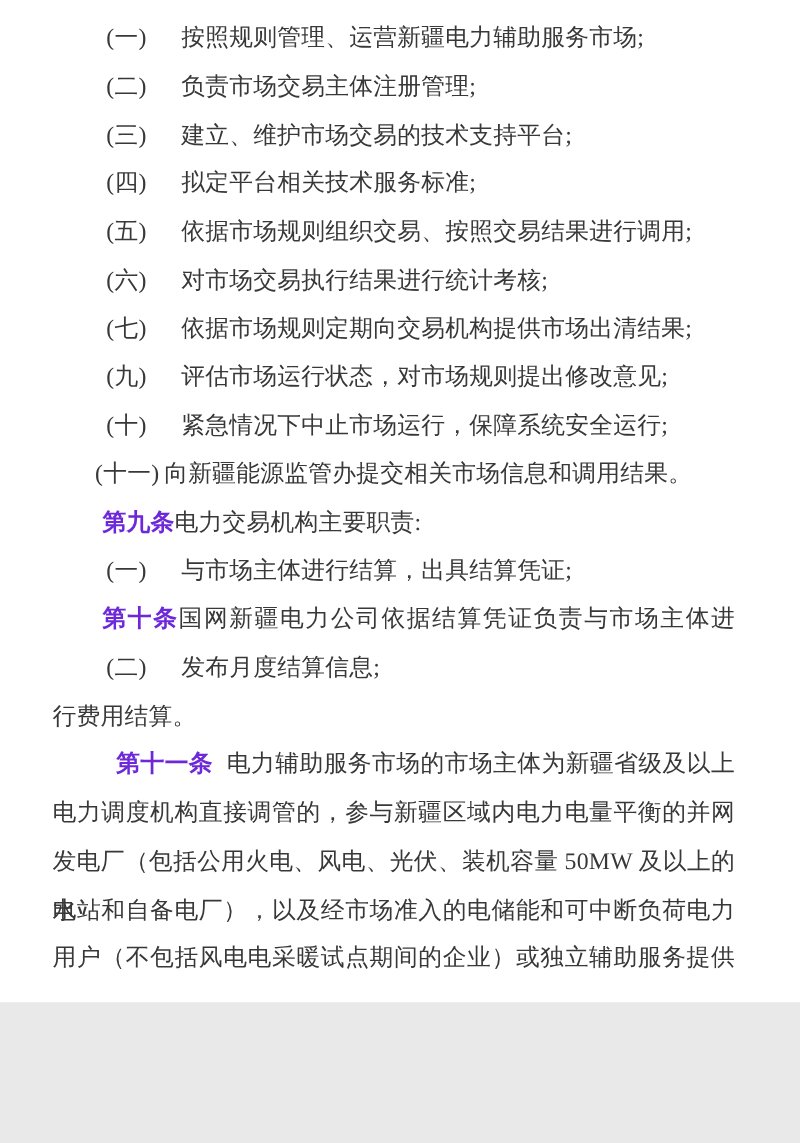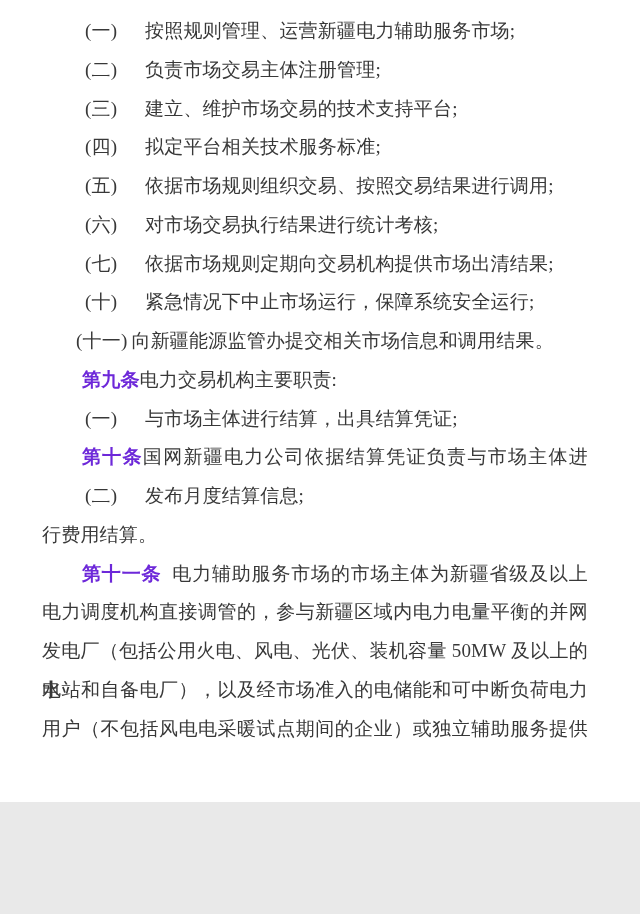--- a/index.html
+++ b/index.html
@@ -28,21 +28,21 @@
   }
   
   .line.list { padding-left: 43px; }
   .line.list .num { display: inline-block; width: 60px; }
   
   .line.list2 { padding-left: 34px; }
   .line.list2 .num { margin-right: 4px; }
   
   .line.art { padding-left: 40px; }
   .line.art .bold { font-weight: bold; color: #6d28d9; }
-  .line.art .bold.gap-after { margin-right: 11px; }
+  .line.art .bold.gap-after { margin-right: 11px; margin-left: 11px; }
   
   .line.cont { padding-left: 0; }
   
   .line.fill {
     white-space: normal;
     text-align: justify;
     text-align-last: justify;
     text-justify: inter-character;
   }
   .footer {
@@ -62,20 +62,21 @@
 <div class="page">
   <div class="body-text">
 
     <div class="line list"><span class="num">(一)</span><span class="txt">按照规则管理、运营新疆电力辅助服务市场;</span></div>
     <div class="line list"><span class="num">(二)</span><span class="txt">负责市场交易主体注册管理;</span></div>
     <div class="line list"><span class="num">(三)</span><span class="txt">建立、维护市场交易的技术支持平台;</span></div>
     <div class="line list"><span class="num">(四)</span><span class="txt">拟定平台相关技术服务标准;</span></div>
     <div class="line list"><span class="num">(五)</span><span class="txt">依据市场规则组织交易、按照交易结果进行调用;</span></div>
     <div class="line list"><span class="num">(六)</span><span class="txt">对市场交易执行结果进行统计考核;</span></div>
     <div class="line list"><span class="num">(七)</span><span class="txt">依据市场规则定期向交易机构提供市场出清结果;</span></div>
+    <div class="line list"><span class="num">(九)</span><span class="txt">评估市场运行状态，对市场规则提出修改意见;</span></div>
     <div class="line list"><span class="num">(十)</span><span class="txt">紧急情况下中止市场运行，保障系统安全运行;</span></div>
     <div class="line list2"><span class="num">(十一)</span><span class="txt">向新疆能源监管办提交相关市场信息和调用结果。</span></div>
 
     <div class="line art"><span class="bold">第九条</span><span class="txt">电力交易机构主要职责:</span></div>
 
     <div class="line list"><span class="num">(一)</span><span class="txt">与市场主体进行结算，出具结算凭证;</span></div>
     <div class="line art fill"><span class="bold">第十条</span><span class="txt">国网新疆电力公司依据结算凭证负责与市场主体进</span></div>
 
     <div class="line list"><span class="num">(二)</span><span class="txt">发布月度结算信息;</span></div>
     <div class="line cont"><span class="txt">行费用结算。</span></div>

